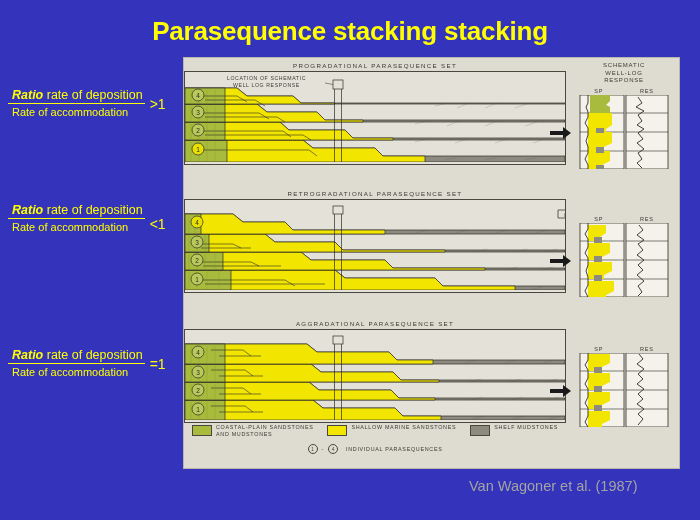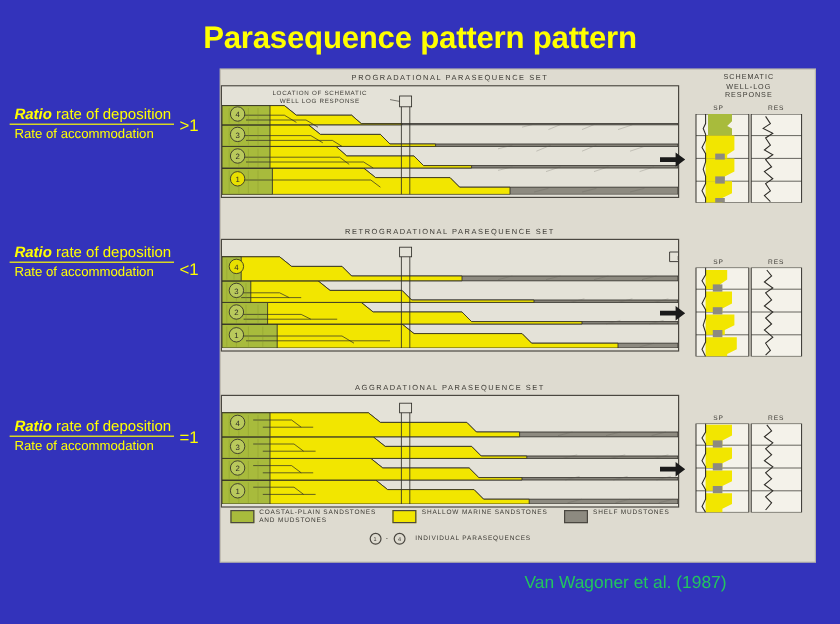--- a/index.html
+++ b/index.html
@@ -74,28 +74,28 @@
   .sw-shelf{background:#8d8a80;}
   .legend-text{font-size:5.4px;letter-spacing:.7px;color:#3c3a34;line-height:7px;}
   .legend-sub{display:flex;justify-content:center;align-items:center;gap:4px;margin-top:6px;}
   .circ{
     width:8px;height:8px;border:1px solid #4a4740;border-radius:50%;
     font-size:4.6px;display:flex;align-items:center;justify-content:center;
     color:#3c3a34;
   }
   
   .credit{
-    position:absolute;left:437px;top:478px;
-    color:#22c55e;font-size:14.5px;
+    position:absolute;left:469px;top:478px;
+    color:#a3a3a3;font-size:14.5px;
   }
 </style>
 </head>
 <body>
 
-<div class="slide-title">Parasequence pattern pattern</div>
+<div class="slide-title">Parasequence stacking stacking</div>
 
 <div class="ratio-block" style="left:8px;top:88px;">
   <div class="ratio-row">
     <div class="ratio-frac">
       <div class="ratio-num"><i>Ratio</i><span> rate of deposition</span></div>
       <div class="ratio-den">Rate of accommodation</div>
     </div>
     <div class="ratio-op">&gt;1</div>
   </div>
 </div>

